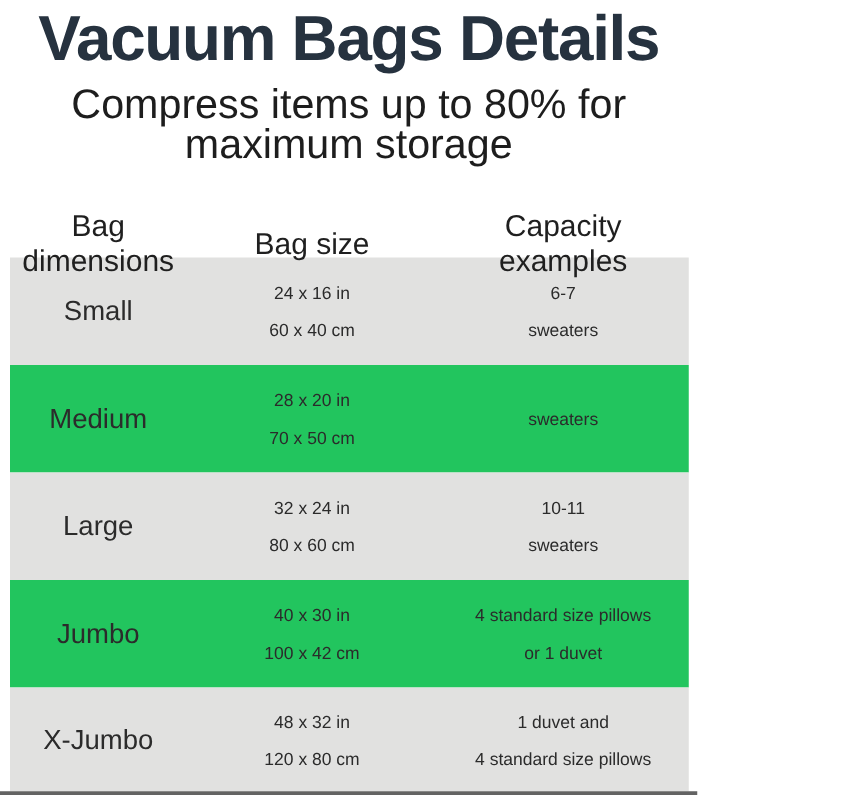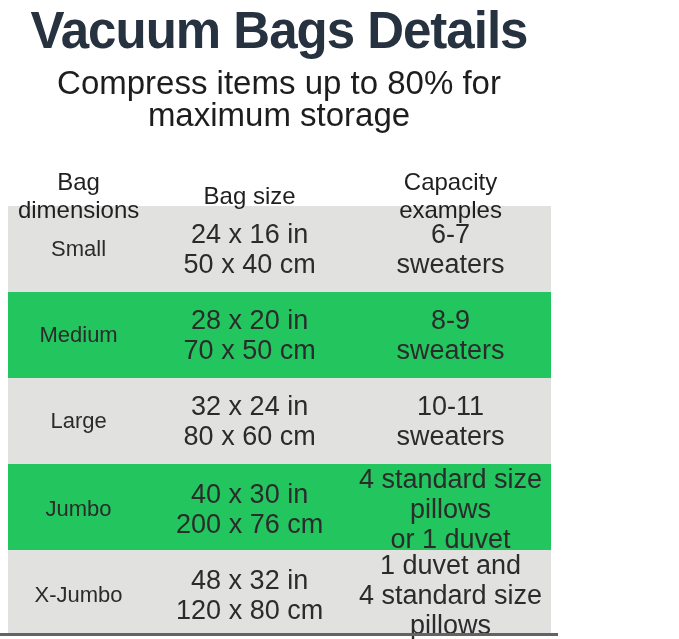--- a/index.html
+++ b/index.html
@@ -54,21 +54,21 @@
     display: grid;
     grid-template-columns: 26% 37% 37%;
     height: 86px;
     background: #22c55e;
     align-items: center;
   }
   .row:last-child { height: 83px; }
   .row.gray { background: var(--stripe-color, #e1e1e0); }
   .cell {
     text-align: center;
-    font-size: 27px;
+    font-size: 14px;
     line-height: 30px;
     color: var(--cell-text-color, #2b2b2b);
   }
   .cell.size { font-size: 22px; }
   .bottom-bar {
     position: absolute;
     left: 0;
     right: 0;
     top: 633px;
     height: 3px;
@@ -86,57 +86,56 @@
     <div class="header-row">
       <div class="header-cell">Bag dimensions</div>
       <div class="header-cell">Bag size</div>
       <div class="header-cell">Capacity examples</div>
     </div>
     <div class="rows" id="rows">
   <div class="row gray">
     <div class="cell size">Small</div>
     <div class="cell dims">
       <div>24 x 16 in</div>
-      <div>50 x 40 cm</div>
+      <div>60 x 40 cm</div>
     </div>
     <div class="cell cap">
       <div>6-7</div>
       <div>sweaters</div>
     </div>
   </div>
 
   <div class="row">
     <div class="cell size">Medium</div>
     <div class="cell dims">
       <div>28 x 20 in</div>
       <div>70 x 50 cm</div>
     </div>
     <div class="cell cap">
-      <div>8-9</div>
       <div>sweaters</div>
     </div>
   </div>
 
   <div class="row gray">
     <div class="cell size">Large</div>
     <div class="cell dims">
       <div>32 x 24 in</div>
       <div>80 x 60 cm</div>
     </div>
     <div class="cell cap">
       <div>10-11</div>
       <div>sweaters</div>
     </div>
   </div>
 
   <div class="row">
     <div class="cell size">Jumbo</div>
     <div class="cell dims">
       <div>40 x 30 in</div>
-      <div>200 x 76 cm</div>
+      <div>100 x 42 cm</div>
     </div>
     <div class="cell cap">
       <div>4 standard size pillows</div>
       <div>or 1 duvet</div>
     </div>
   </div>
 
   <div class="row gray">
     <div class="cell size">X-Jumbo</div>
     <div class="cell dims">

